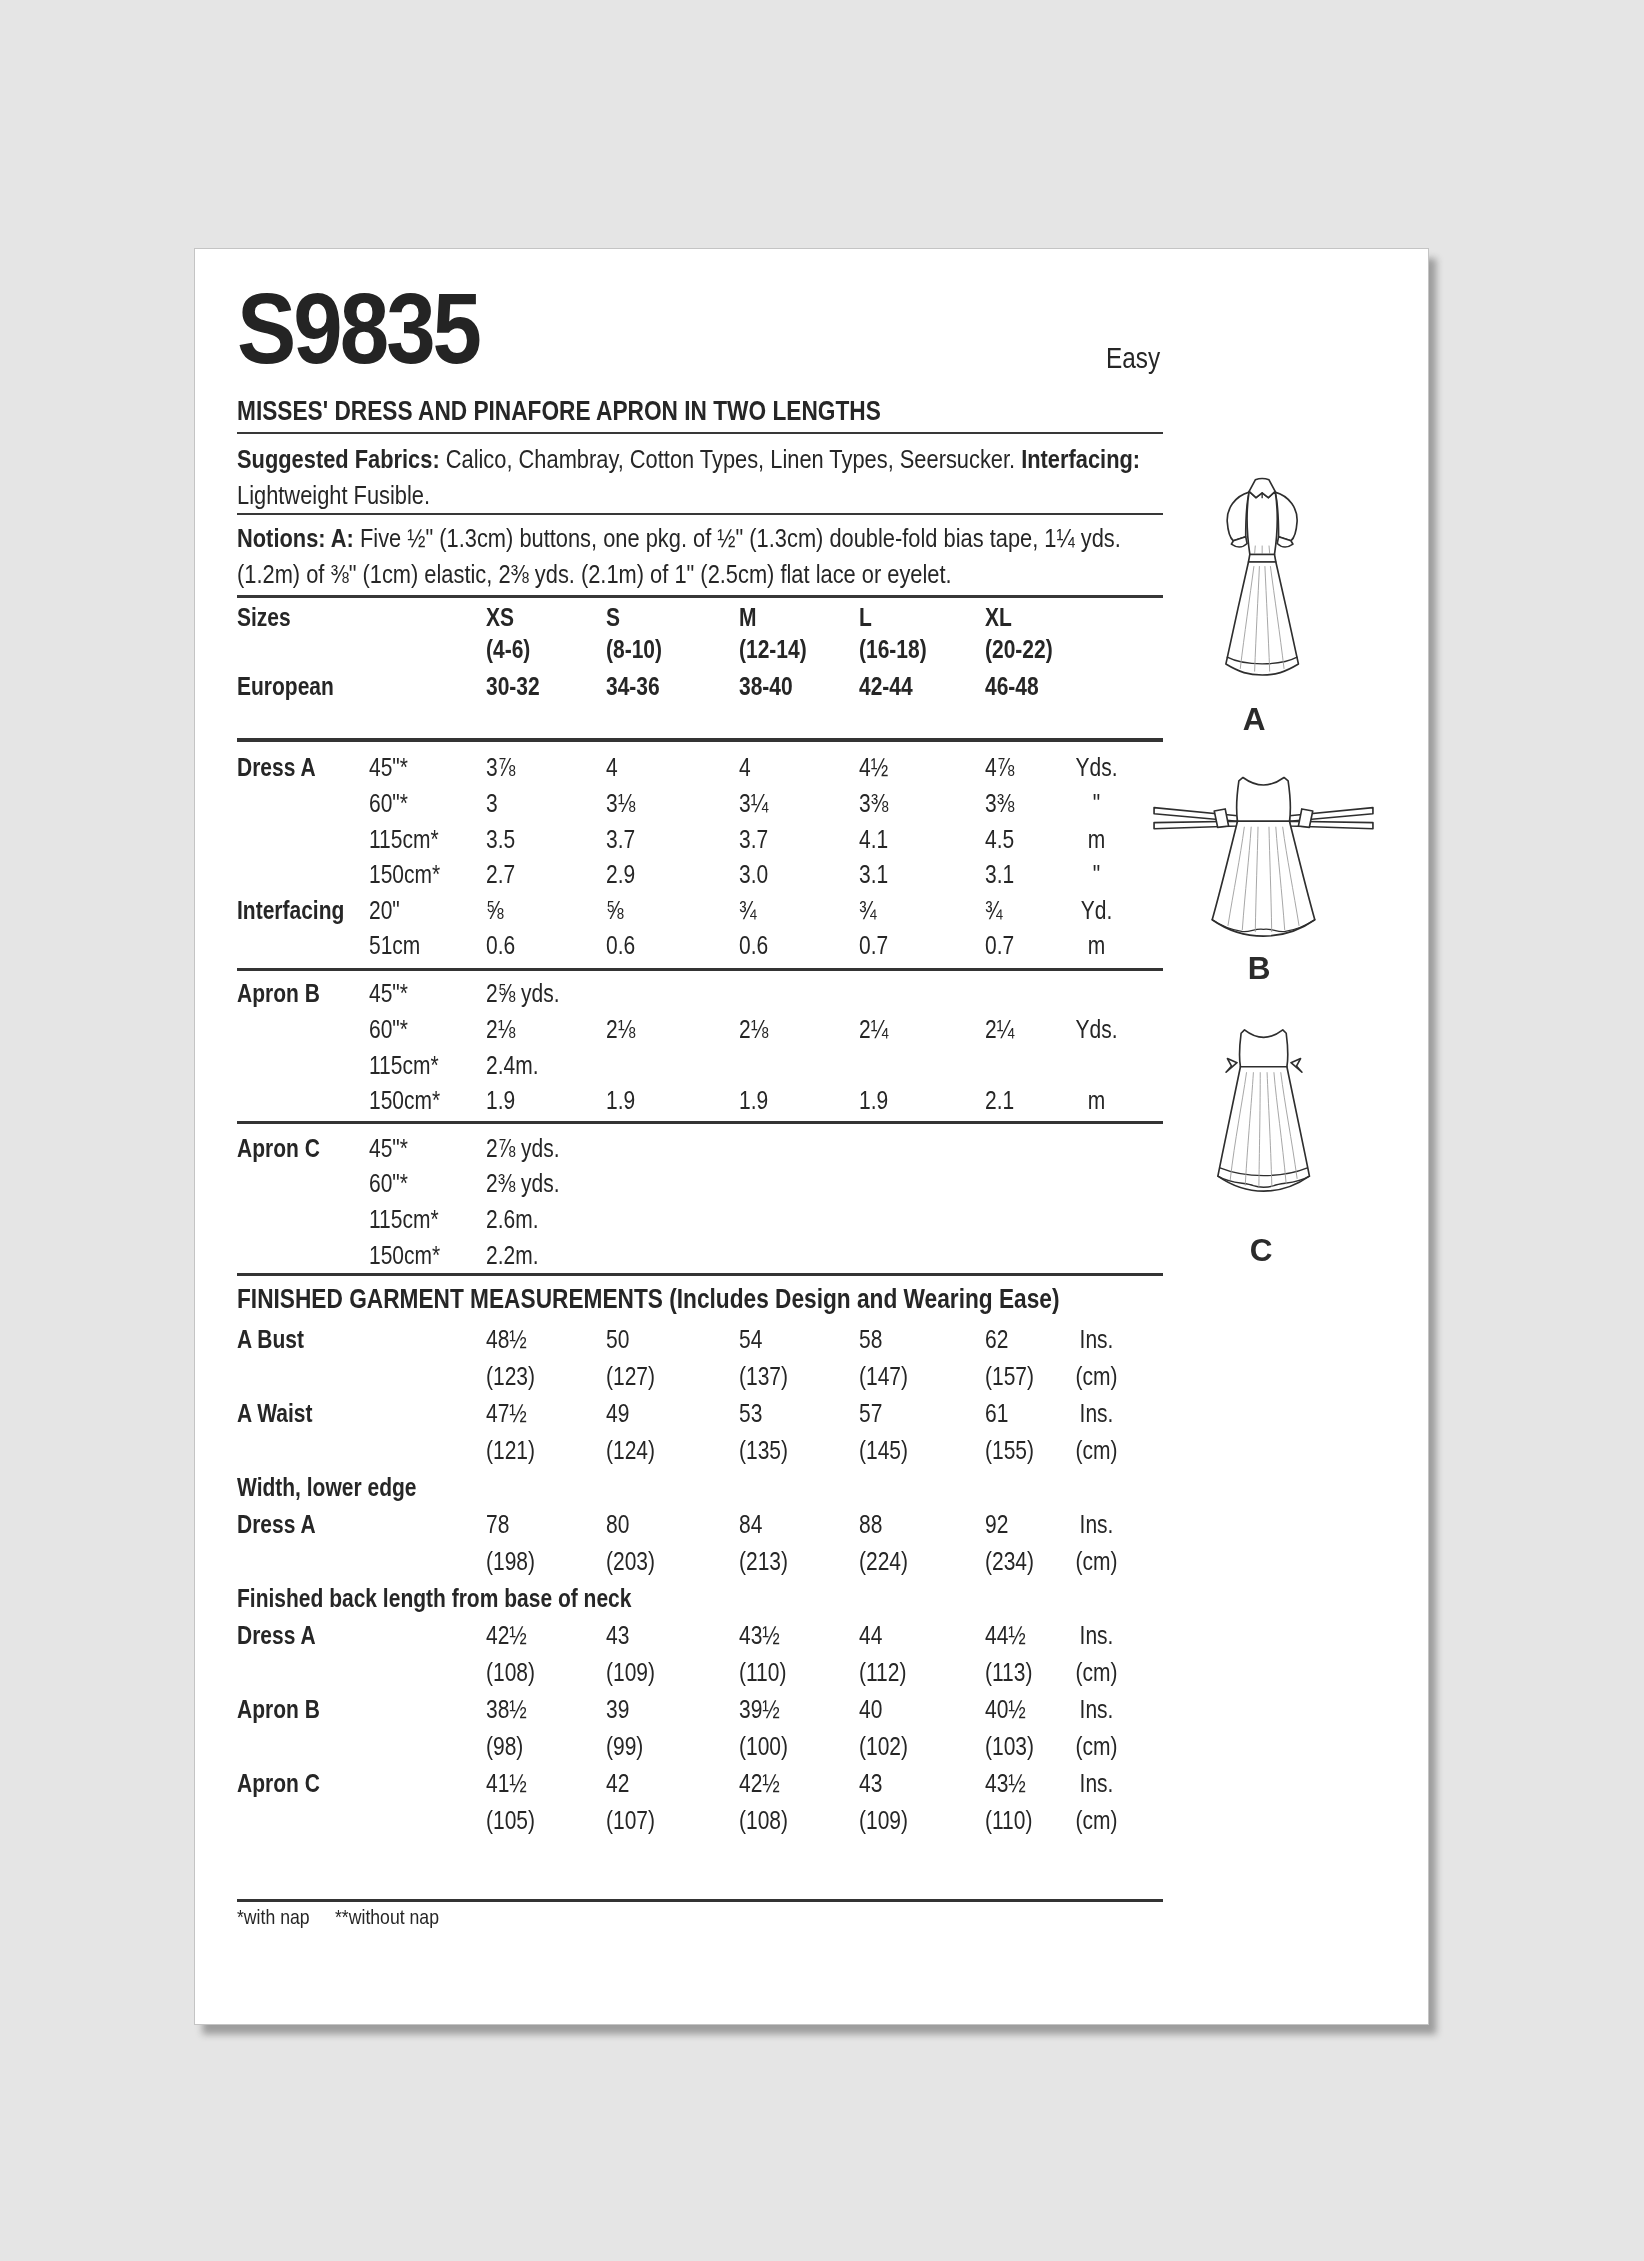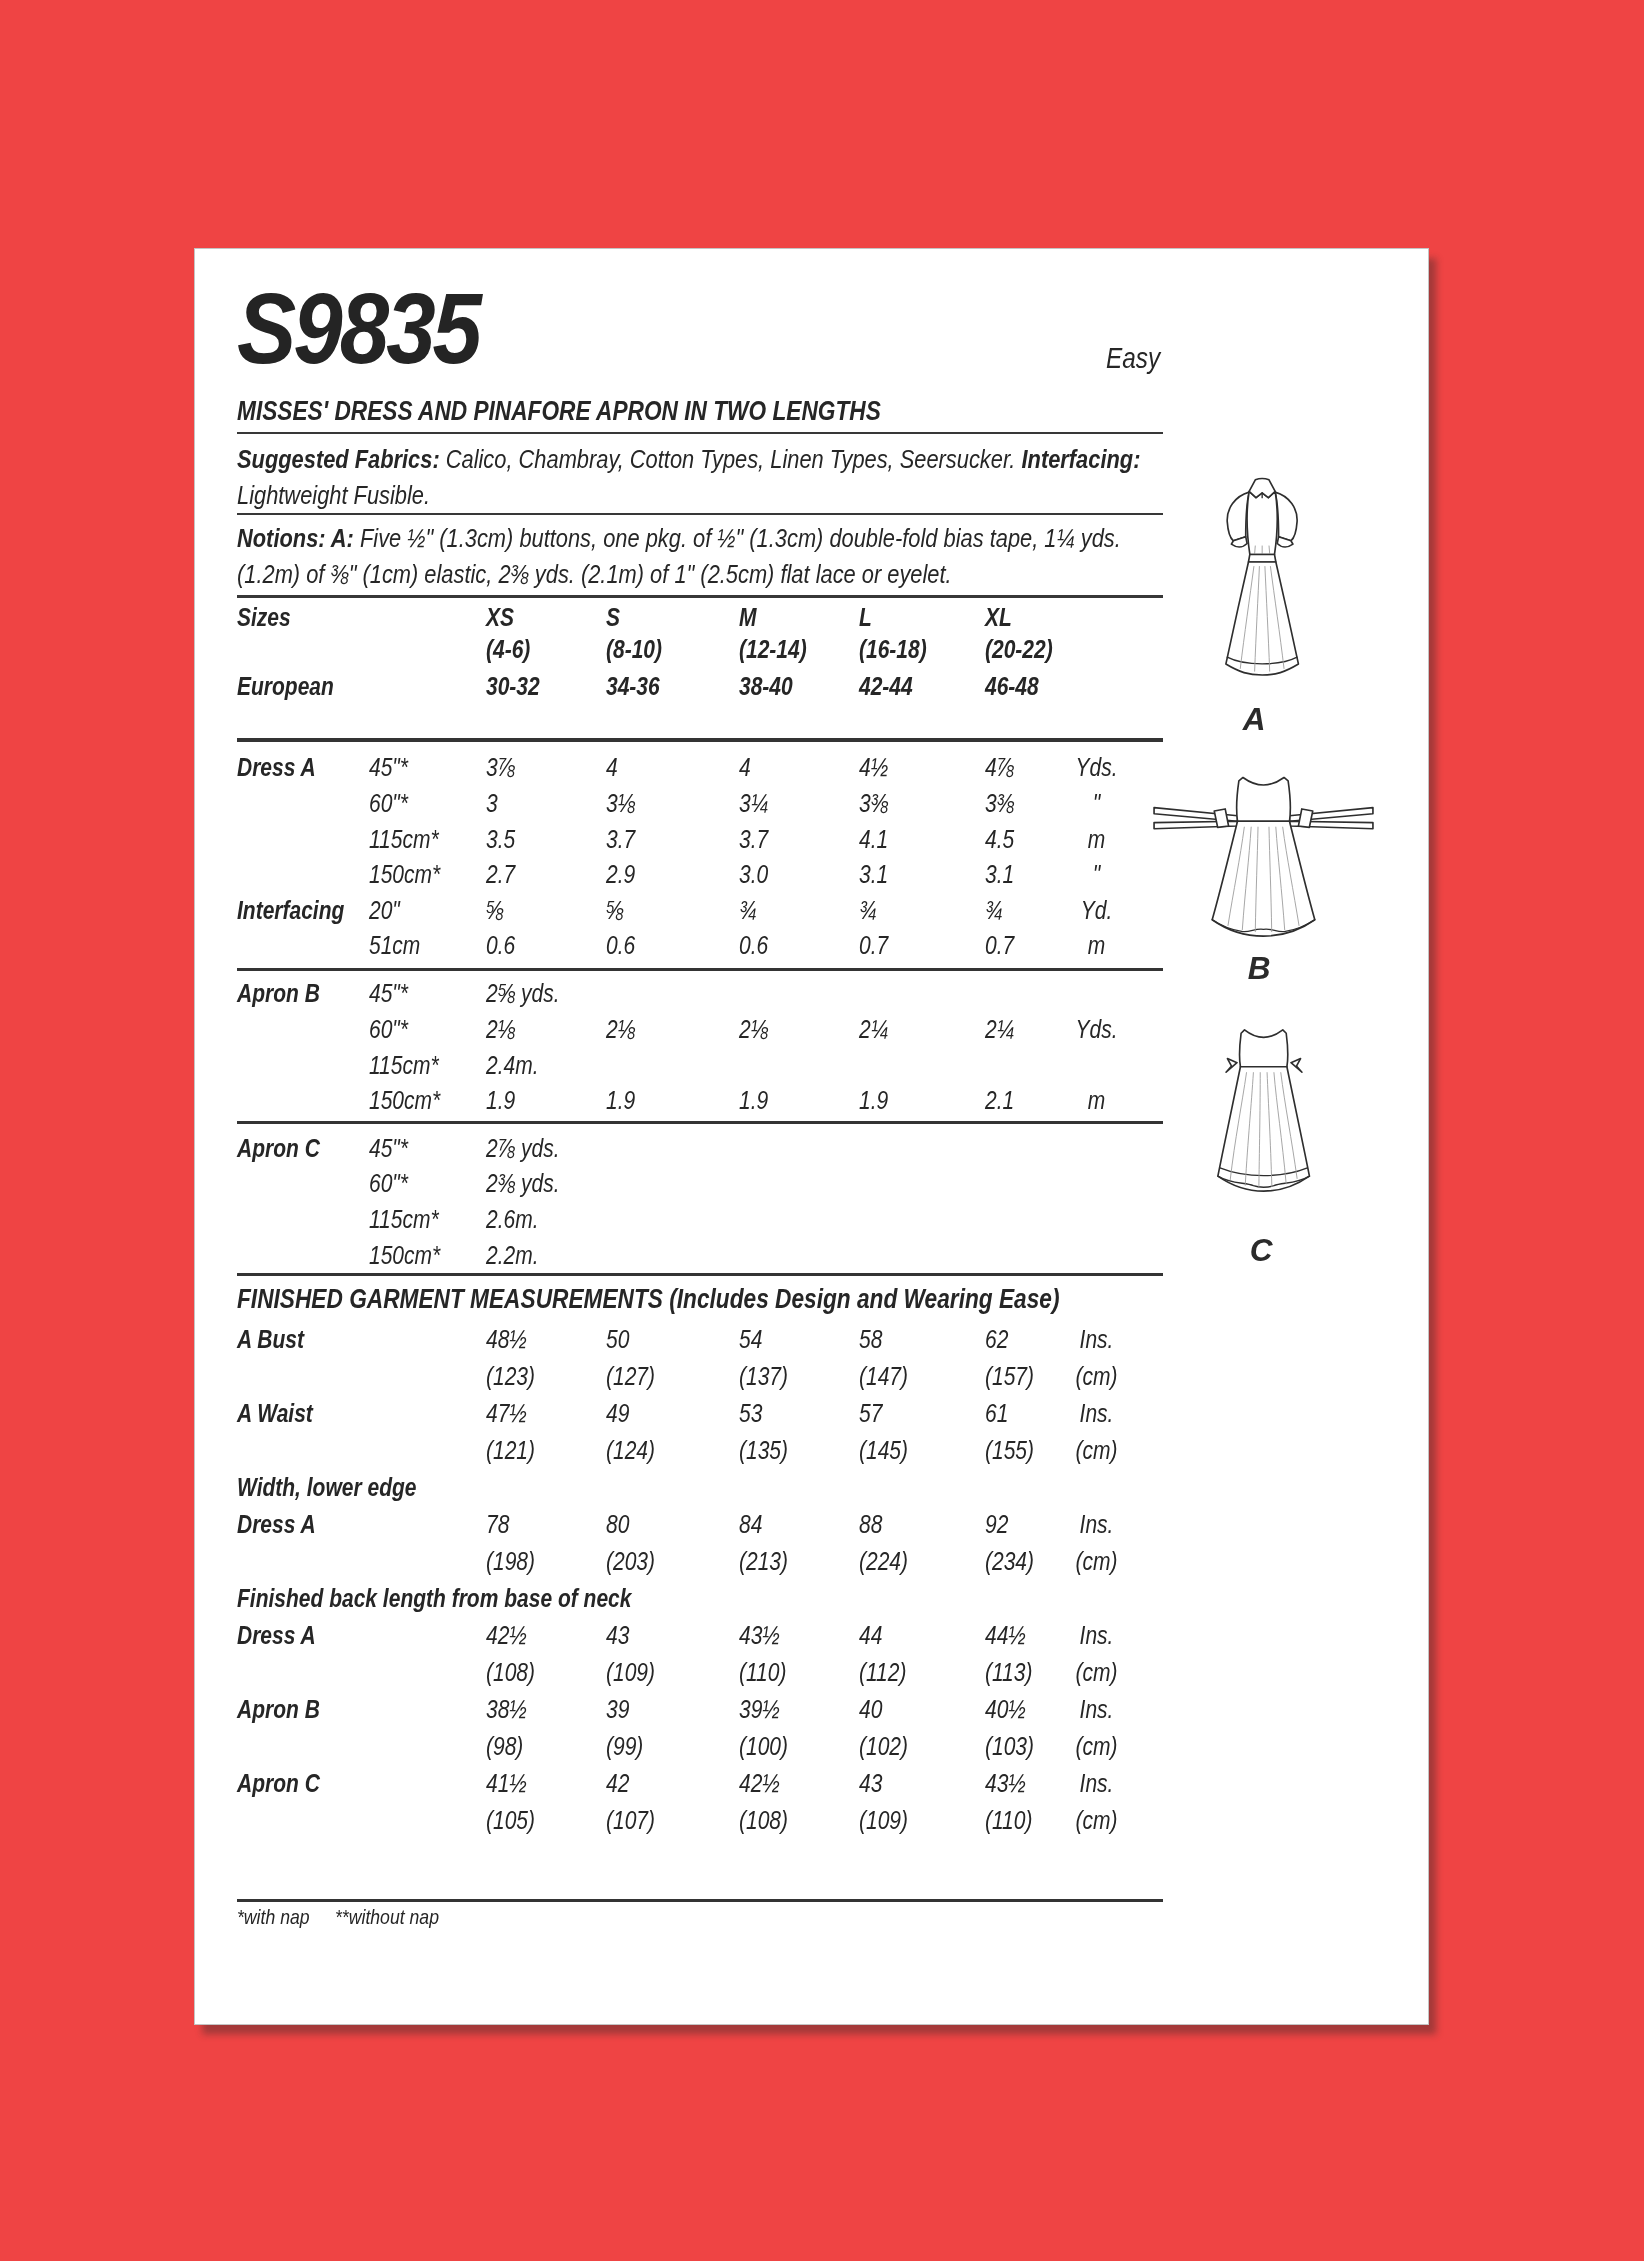--- a/index.html
+++ b/index.html
@@ -1,17 +1,17 @@
 <!DOCTYPE html>
 <html style="font-size:11px"><head>
 <meta charset="utf-8">
 <style>
   html,body{margin:0;padding:0;background:#ffffff;}
-  #stage{position:relative;width:1645px;height:2261px;background:#ef4444;overflow:hidden;
-         font-family:"Liberation Sans","DejaVu Sans",sans-serif;color:#262626;font-style:italic;}
+  #stage{position:relative;width:1645px;height:2261px;background:#e5e5e5;overflow:hidden;
+         font-family:"Liberation Sans","DejaVu Sans",sans-serif;color:#262626;}
   #page{position:absolute;left:194px;top:248px;width:1235px;height:1777px;background:#ffffff;
         border:1.4px solid #c4c4c4;box-sizing:border-box;
         box-shadow:8.2px 9.6px 6.9px rgba(40,40,40,0.38);}
   .t{position:absolute;white-space:nowrap;line-height:1.12;}
   .cx{transform:scaleX(0.84);transform-origin:0 50%;}
   .b{font-weight:bold;}
   .body-text{font-size:26px;}
   .tbl{font-size:25px;}
   .hdr{font-size:27px;font-weight:bold;}
   #pattern-number{font-size:101px;font-weight:bold;letter-spacing:-3.4px;line-height:1;

